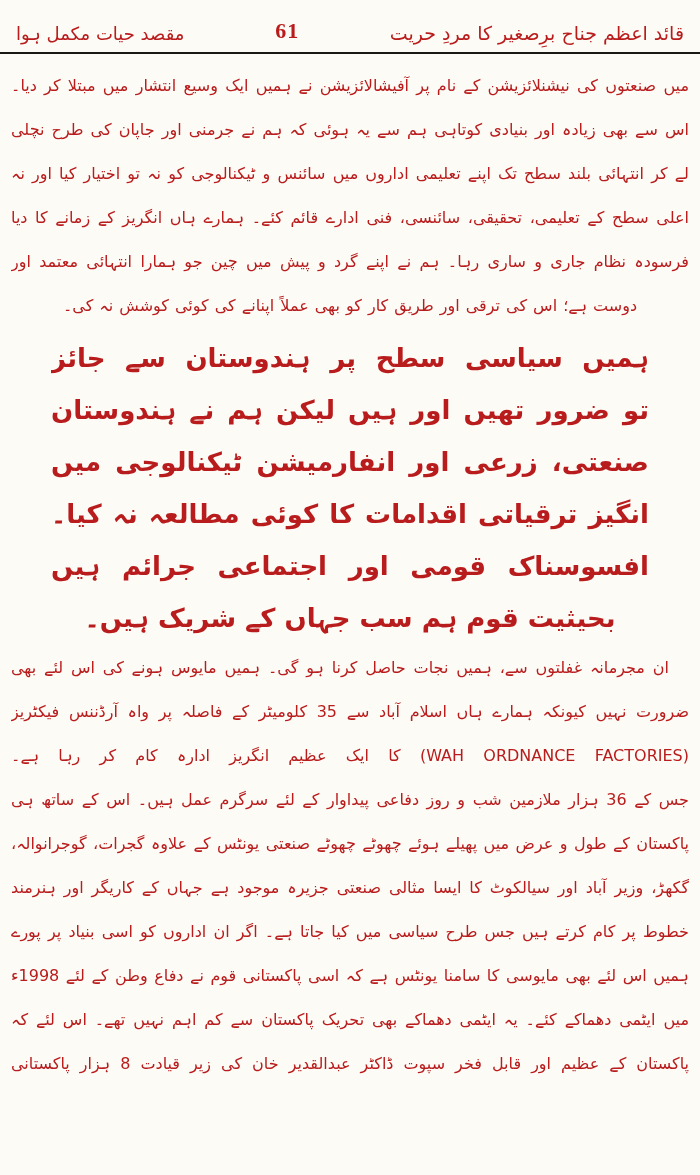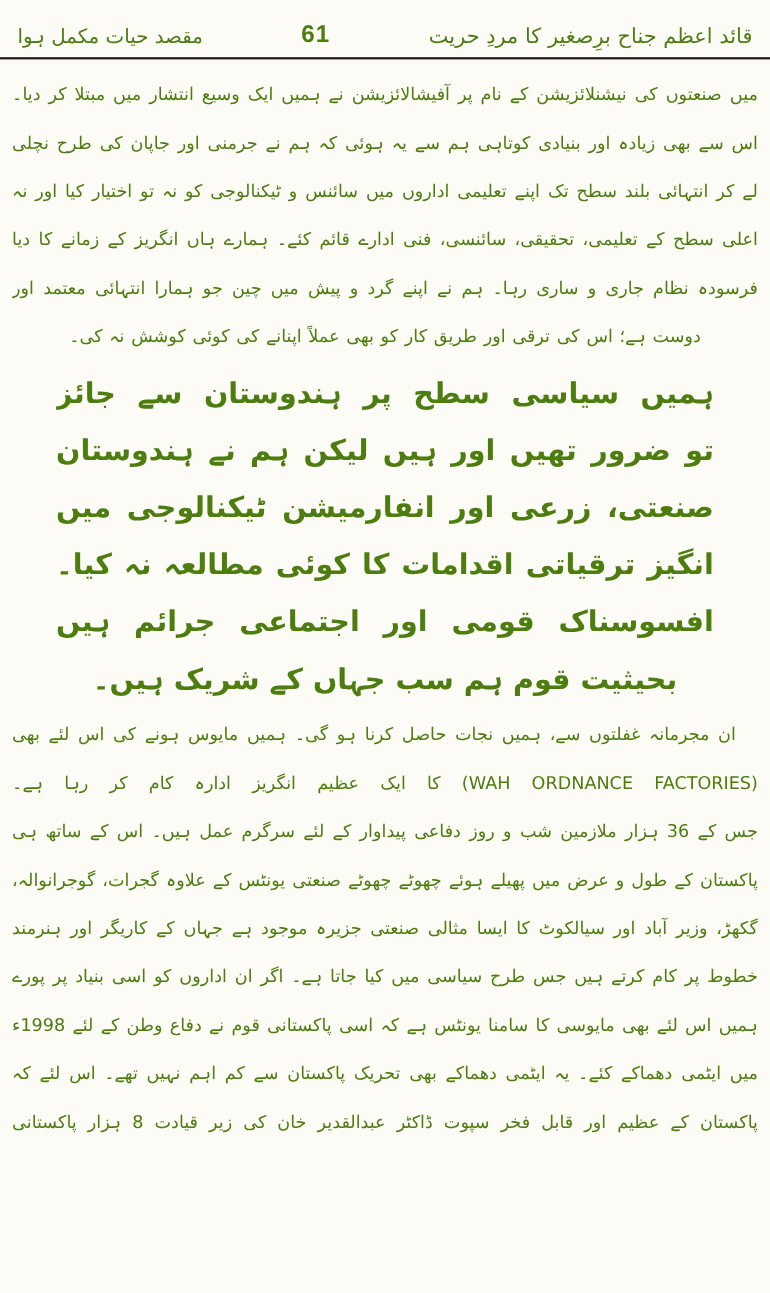--- a/index.html
+++ b/index.html
@@ -1,37 +1,37 @@
 <!DOCTYPE html>
 <html lang="ur"><head>
 <meta charset="utf-8">
 <style>
   html,body{margin:0;padding:0;background:#e8e6e0;}
   .page{
     position:relative;
     width:700px;height:1175px;
     margin:0 auto;
     background:#fcfbf6;
-    color:#4d7c0f;
+    color:#b91c1c;
     font-family:"DejaVu Sans", sans-serif;
     box-sizing:border-box;
     overflow:hidden;
   }
   
   .header{
     display:flex;
     justify-content:space-between;
     align-items:flex-end;
     padding:16px 16px 0 16px;
     height:44px;
     box-sizing:border-box;
   }
   .h-left{font-size:18px;}
   .h-center{
-    font-family:Liberation Sans, sans-serif;
+    font-family:Liberation Serif, serif;
     font-size:22px;
     font-weight:600;
     letter-spacing:1px;
   }
   .h-right{font-size:19px;margin-top:38px;}
   .rule{
     height:2px;
     background:#1c1914;
     margin-top:8px;
   }
@@ -96,20 +96,21 @@
       <div class="qline">ہمیں سیاسی سطح پر ہندوستان سے جائز شکایتیں</div>
       <div class="qline">تو ضرور تھیں اور ہیں لیکن ہم نے ہندوستان کی</div>
       <div class="qline">صنعتی، زرعی اور انفارمیشن ٹیکنالوجی میں حیرت</div>
       <div class="qline">انگیز ترقیاتی اقدامات کا کوئی مطالعہ نہ کیا۔ یہ وہ</div>
       <div class="qline">افسوسناک قومی اور اجتماعی جرائم ہیں جس میں</div>
       <div class="qline short">بحیثیت قوم ہم سب جہاں کے شریک ہیں۔</div>
     </div>
 
     <div>
       <div class="line first-indent">ان مجرمانہ غفلتوں سے، ہمیں نجات حاصل کرنا ہو گی۔ ہمیں مایوس ہونے کی اس لئے بھی کوئی</div>
+      <div class="line">ضرورت نہیں کیونکہ ہمارے ہاں اسلام آباد سے 35 کلومیٹر کے فاصلہ پر واہ آرڈننس فیکٹریز</div>
       <div class="line">(WAH ORDNANCE FACTORIES) کا ایک عظیم انگریز ادارہ کام کر رہا ہے۔</div>
       <div class="line">جس کے 36 ہزار ملازمین شب و روز دفاعی پیداوار کے لئے سرگرم عمل ہیں۔ اس کے ساتھ ہی</div>
       <div class="line">پاکستان کے طول و عرض میں پھیلے ہوئے چھوٹے چھوٹے صنعتی یونٹس کے علاوہ گجرات، گوجرانوالہ،</div>
       <div class="line">گکھڑ، وزیر آباد اور سیالکوٹ کا ایسا مثالی صنعتی جزیرہ موجود ہے جہاں کے کاریگر اور ہنرمند انہی</div>
       <div class="line">خطوط پر کام کرتے ہیں جس طرح سیاسی میں کیا جاتا ہے۔ اگر ان اداروں کو اسی بنیاد پر پورے</div>
       <div class="line">ہمیں اس لئے بھی مایوسی کا سامنا یونٹس ہے کہ اسی پاکستانی قوم نے دفاع وطن کے لئے 1998ء</div>
       <div class="line">میں ایٹمی دھماکے کئے۔ یہ ایٹمی دھماکے بھی تحریک پاکستان سے کم اہم نہیں تھے۔ اس لئے کہ</div>
       <div class="line">پاکستان کے عظیم اور قابل فخر سپوت ڈاکٹر عبدالقدیر خان کی زیر قیادت 8 ہزار پاکستانی سائنسدانوں،</div>
     </div>
 

